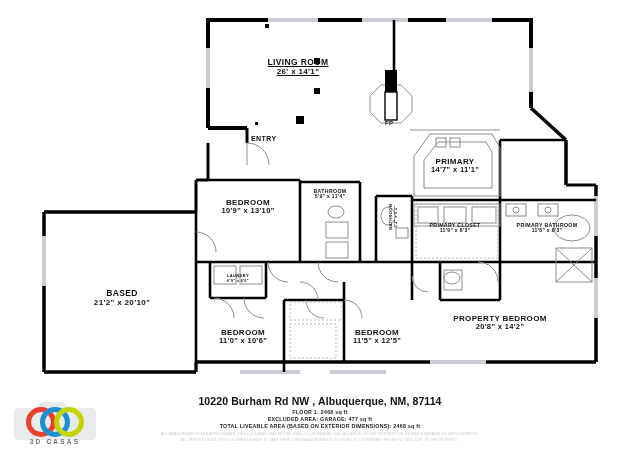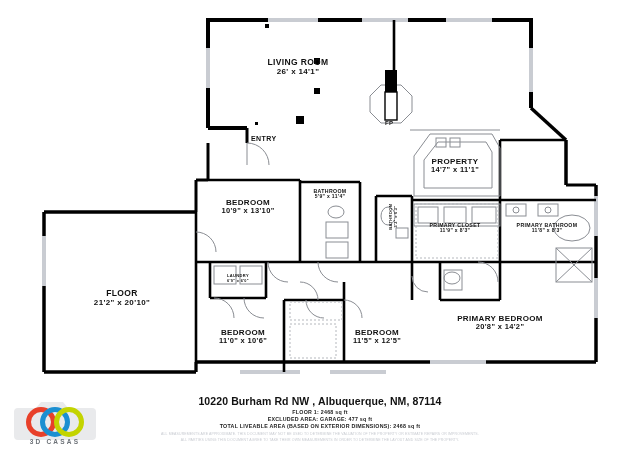--- a/index.html
+++ b/index.html
@@ -205,49 +205,49 @@
 
     <g fill="#000">
       <rect x="314" y="58" width="6" height="6"></rect>
       <rect x="314" y="88" width="6" height="6"></rect>
       <rect x="296" y="116" width="8" height="8"></rect>
       <rect x="255" y="122" width="3" height="3"></rect>
       <rect x="265" y="24" width="4" height="4"></rect>
     </g>
   </svg>
 
-  <div class="rlabel big" style="left:228px;top:57px;width:140px;">
+  <div class="rlabel big" style="left:228px;top:57px;width:140px;text-decoration:underline;">
     <span class="nm">LIVING ROOM</span>
     <span class="dim">26' x 14'1"</span>
   </div>
 
 
   <div class="rlabel" style="left:400px;top:157px;width:110px;">
-    <span class="nm">PROPERTY</span>
+    <span class="nm">PRIMARY</span>
     <span class="dim">14'7" x 11'1"</span>
   </div>
 
 
   <div class="rlabel" style="left:196px;top:198px;width:104px;">
     <span class="nm">BEDROOM</span>
     <span class="dim">10'9" x 13'10"</span>
   </div>
 
   <div class="rlabel sm" style="left:302px;top:188px;width:56px;">
     <span class="nm">BATHROOM</span>
     <span class="dim">5'9" x 11'4"</span>
   </div>
 
   <div class="rlabel xs" style="left:210px;top:274px;width:56px;">
     <span class="nm">LAUNDRY</span>
     <span class="dim">6'9" x 6'0"</span>
   </div>
 
   <div class="rlabel big" style="left:62px;top:288px;width:120px;">
-    <span class="nm">FLOOR</span>
+    <span class="nm">BASED</span>
     <span class="dim">21'2" x 20'10"</span>
   </div>
 
   <div class="rlabel" style="left:198px;top:328px;width:90px;">
     <span class="nm">BEDROOM</span>
     <span class="dim">11'0" x 10'6"</span>
   </div>
 
   <div class="rlabel" style="left:332px;top:328px;width:90px;">
     <span class="nm">BEDROOM</span>
@@ -263,21 +263,21 @@
     <span class="nm">PRIMARY CLOSET</span>
     <span class="dim">11'9" x 8'3"</span>
   </div>
 
   <div class="rlabel sm" style="left:504px;top:222px;width:86px;">
     <span class="nm">PRIMARY BATHROOM</span>
     <span class="dim">11'8" x 8'3"</span>
   </div>
 
   <div class="rlabel" style="left:440px;top:314px;width:120px;">
-    <span class="nm">PRIMARY BEDROOM</span>
+    <span class="nm">PROPERTY BEDROOM</span>
     <span class="dim">20'8" x 14'2"</span>
   </div>
 
   <div class="tag" style="left:251px;top:135px;">ENTRY</div>
   <div class="tag" style="left:385px;top:120px;font-size:6px;">FP</div>
 
   <div id="footer">
     <div id="addr">10220 Burham Rd NW , Albuquerque, NM, 87114</div>
     <div class="areaLine" id="area1">FLOOR 1: 2468 sq ft</div>
     <div class="areaLine" id="area2">EXCLUDED AREA: GARAGE: 477 sq ft</div>

